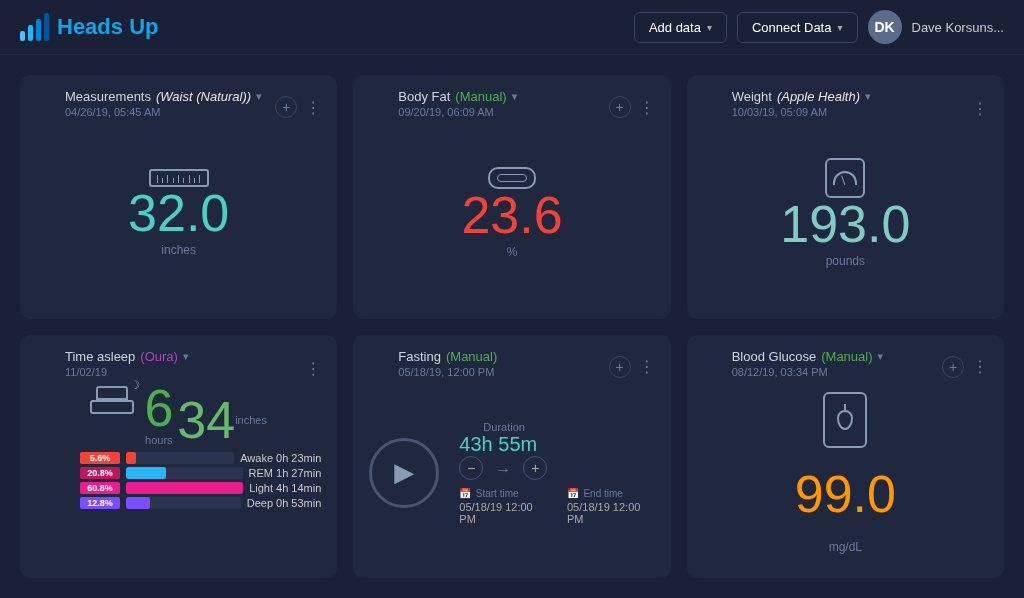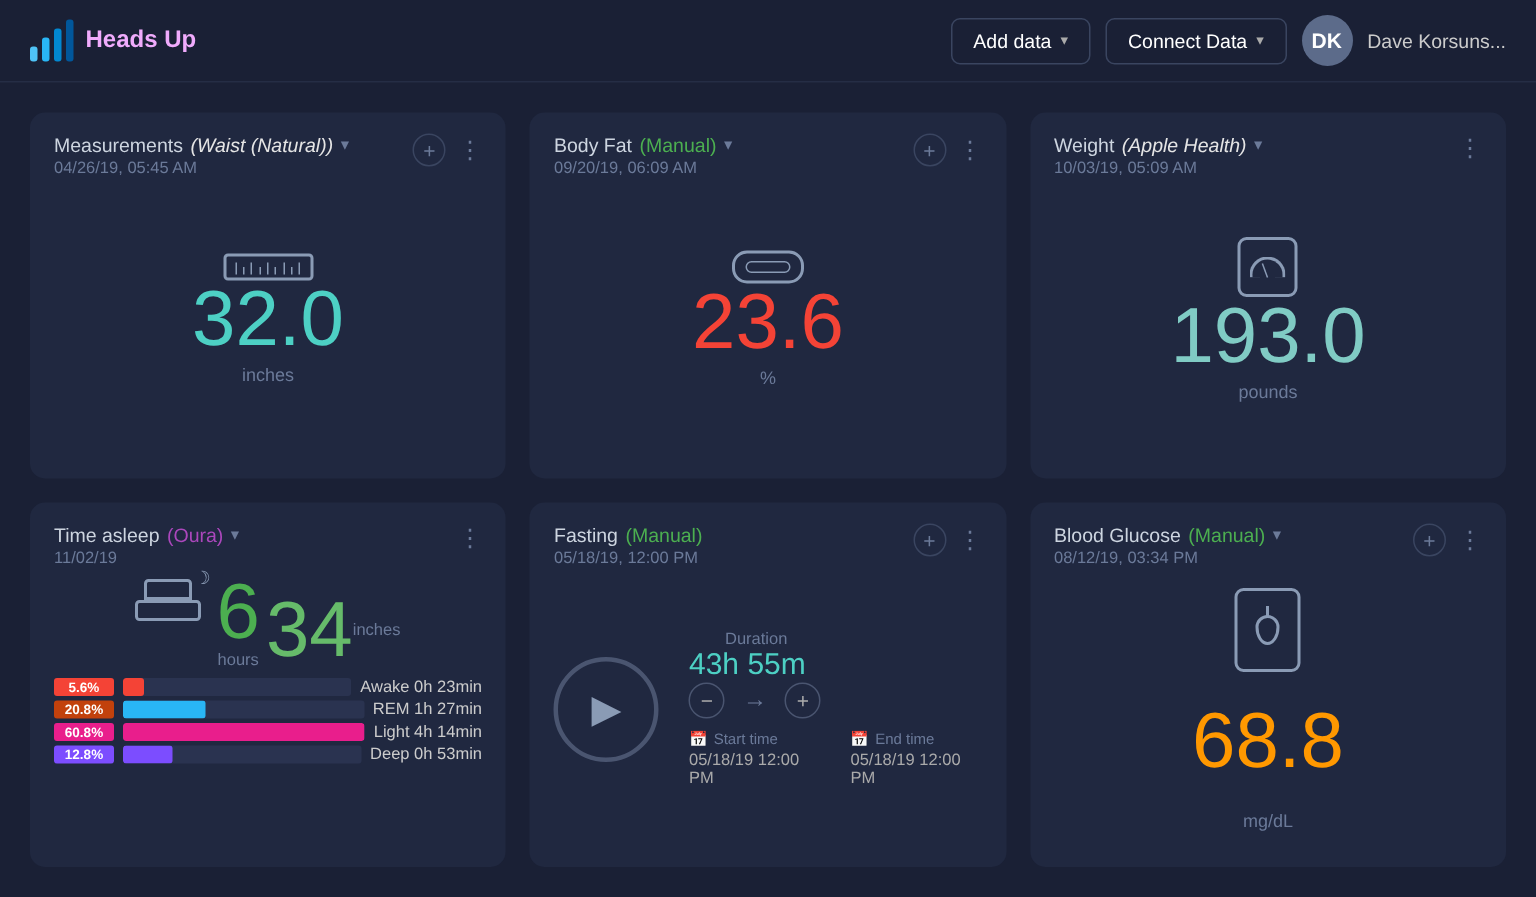--- a/index.html
+++ b/index.html
@@ -35,23 +35,23 @@
     }
     .logo-bar {
       width: 5px;
       border-radius: 2px;
     }
     .logo-bar.b1 { height: 10px; background: #4fc3f7; }
     .logo-bar.b2 { height: 16px; background: #29b6f6; }
     .logo-bar.b3 { height: 22px; background: #0288d1; }
     .logo-bar.b4 { height: 28px; background: #01579b; }
     .logo-text {
-      font-size: 16px;
+      font-size: 22px;
       font-weight: 600;
-      color: #f0abfc;
+      color: #0ea5e9;
       text-align: right;
     }
 
     .header-right {
       display: flex;
       align-items: center;
       gap: 10px;
     }
     .header-btn {
       display: flex;
@@ -94,23 +94,24 @@
     .card {
       background: #202840;
       border-radius: 10px;
       padding: 14px 16px;
       display: flex;
       flex-direction: column;
       position: relative;
     }
     .card-header {
       display: flex;
-      align-items: flex-start;
+      align-items: flex-end;
       justify-content: space-between;
       margin-bottom: 4px;
+      margin-left: 29px;
     }
     .card-title-row {
       display: flex;
       flex-direction: column;
     }
     .card-title {
       font-size: 13px;
       font-weight: 500;
       color: #cdd5e0;
       display: flex;
@@ -205,20 +206,21 @@
       width: 40px;
       height: 12px;
       border-radius: 2px;
       font-size: 9px;
       display: flex;
       align-items: center;
       justify-content: center;
       color: #fff;
       font-weight: 600;
       flex-shrink: 0;
+      margin-left: 44px;
     }
     .sleep-bar-track {
       flex: 1;
       height: 12px;
       background: #2a3350;
       border-radius: 2px;
       margin: 0 6px;
       overflow: hidden;
     }
     .sleep-bar-fill {
@@ -571,21 +573,21 @@
 
         <div class="sleep-bar-row">
           <div class="sleep-bar-pct" style="background:#f44336; width:40px;">5.6%</div>
           <div class="sleep-bar-track">
             <div class="sleep-bar-fill" style="width:9%; background:#f44336;"></div>
           </div>
           <span class="sleep-bar-text">Awake 0h 23min</span>
         </div>
 
         <div class="sleep-bar-row">
-          <div class="sleep-bar-pct" style="background:#c2410c; width:40px;">20.8%</div>
+          <div class="sleep-bar-pct" style="background:#be185d; width:40px;">20.8%</div>
           <div class="sleep-bar-track">
             <div class="sleep-bar-fill" style="width:34%; background:#29b6f6;"></div>
           </div>
           <span class="sleep-bar-text">REM 1h 27min</span>
         </div>
 
         <div class="sleep-bar-row">
           <div class="sleep-bar-pct" style="background:#e91e8c; width:40px;">60.8%</div>
           <div class="sleep-bar-track">
             <div class="sleep-bar-fill" style="width:100%; background:#e91e8c;"></div>
@@ -662,18 +664,18 @@
       </div>
       <div class="card-actions">
         <div class="card-action-btn">+</div>
         <span>⋮</span>
       </div>
     </div>
     <div class="card-body" style="flex-direction:column;">
       <div class="drop-icon-wrap">
         <div class="drop-shape"></div>
       </div>
-      <div class="glucose-value">68.8</div>
+      <div class="glucose-value">99.0</div>
       <div class="glucose-unit">mg/dL</div>
     </div>
   </div>
 
 </div>
 
 </body></html>

